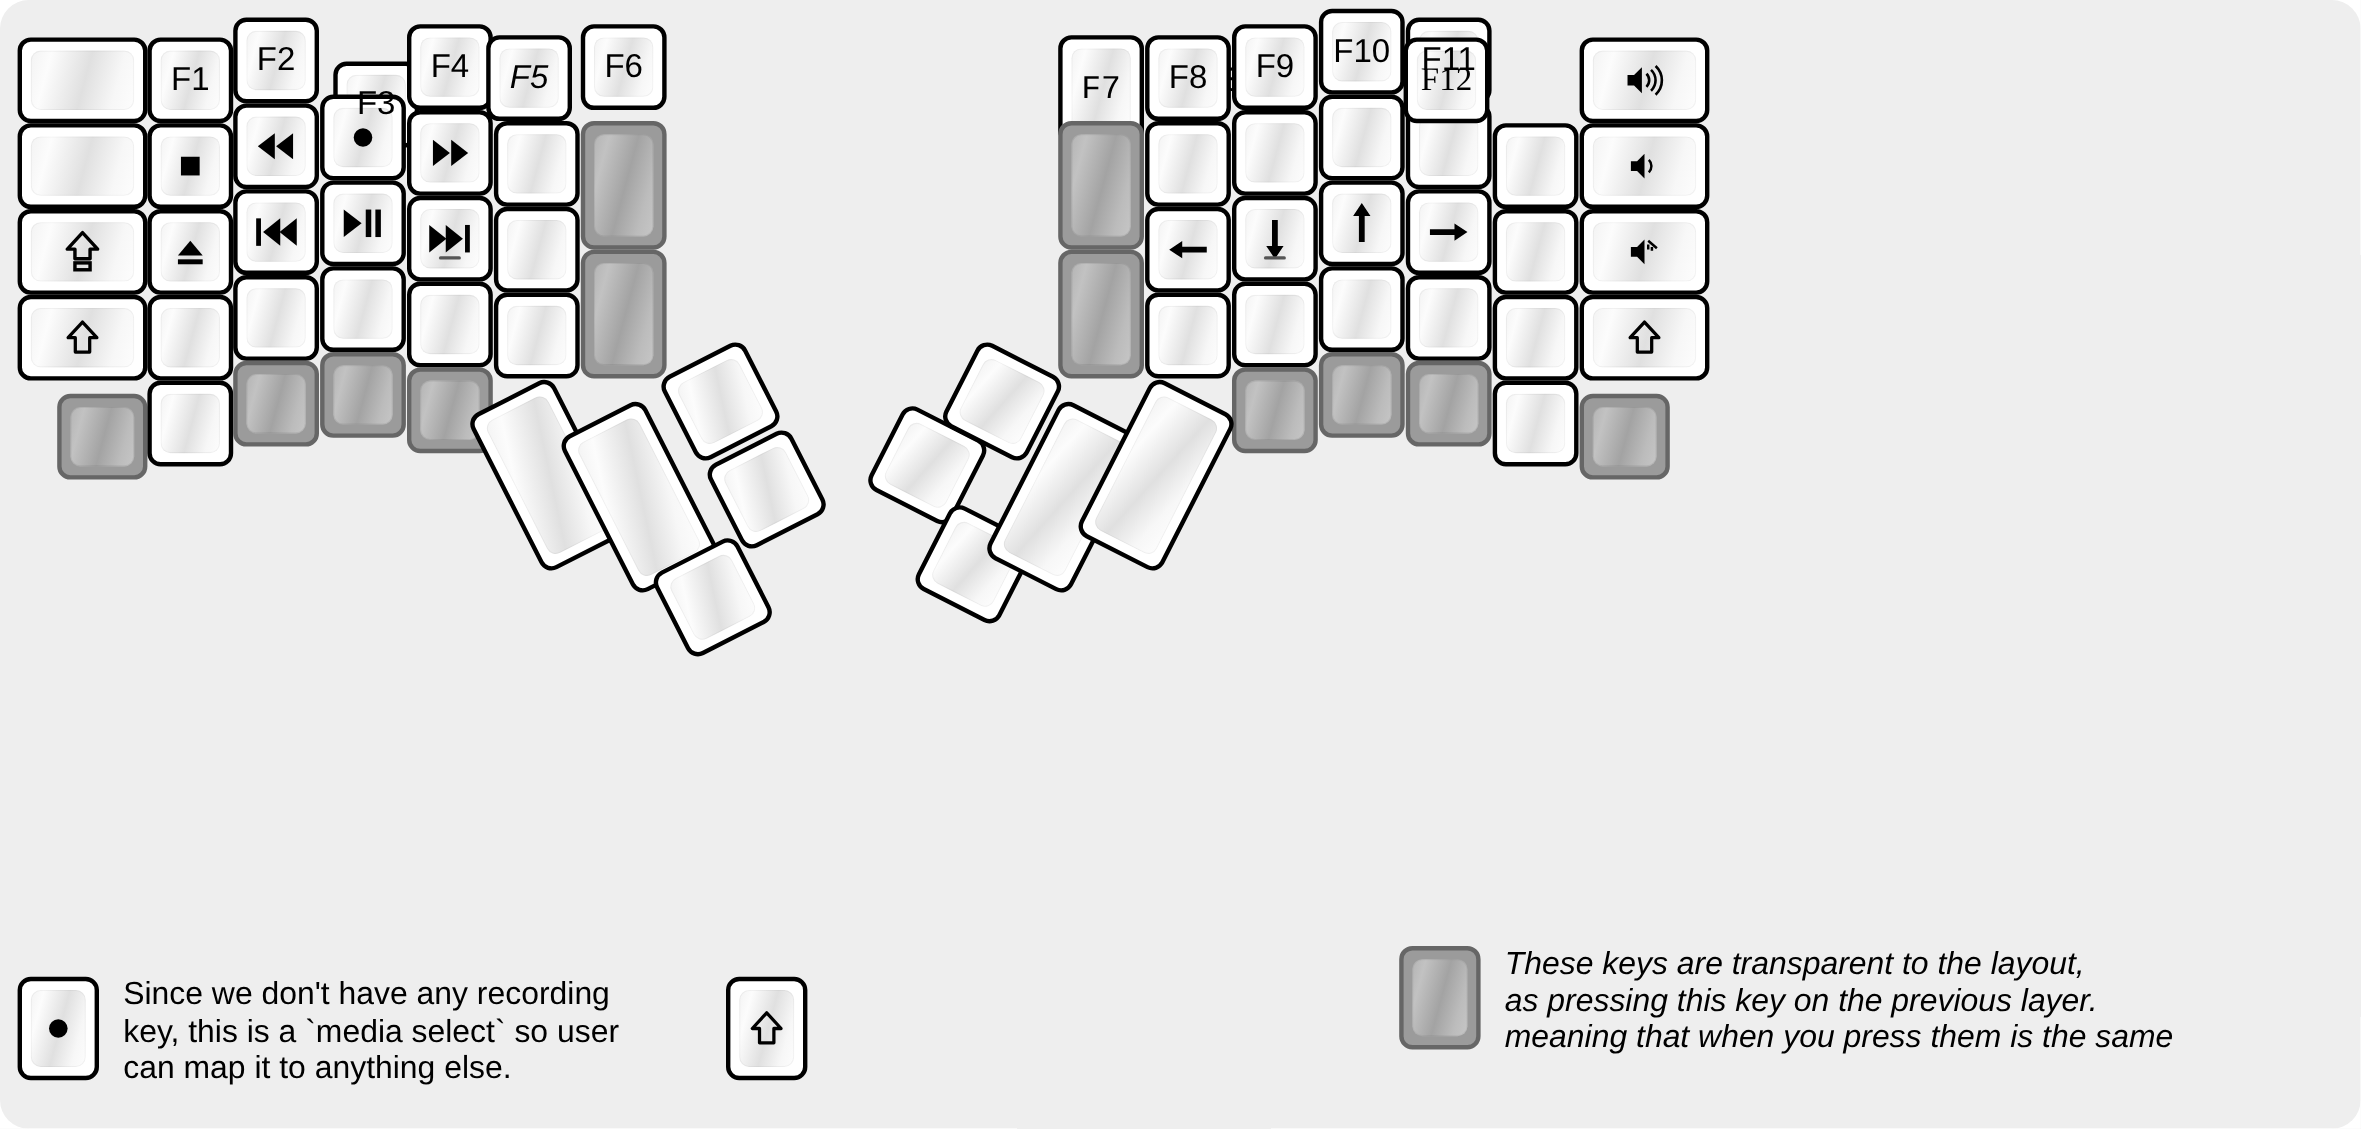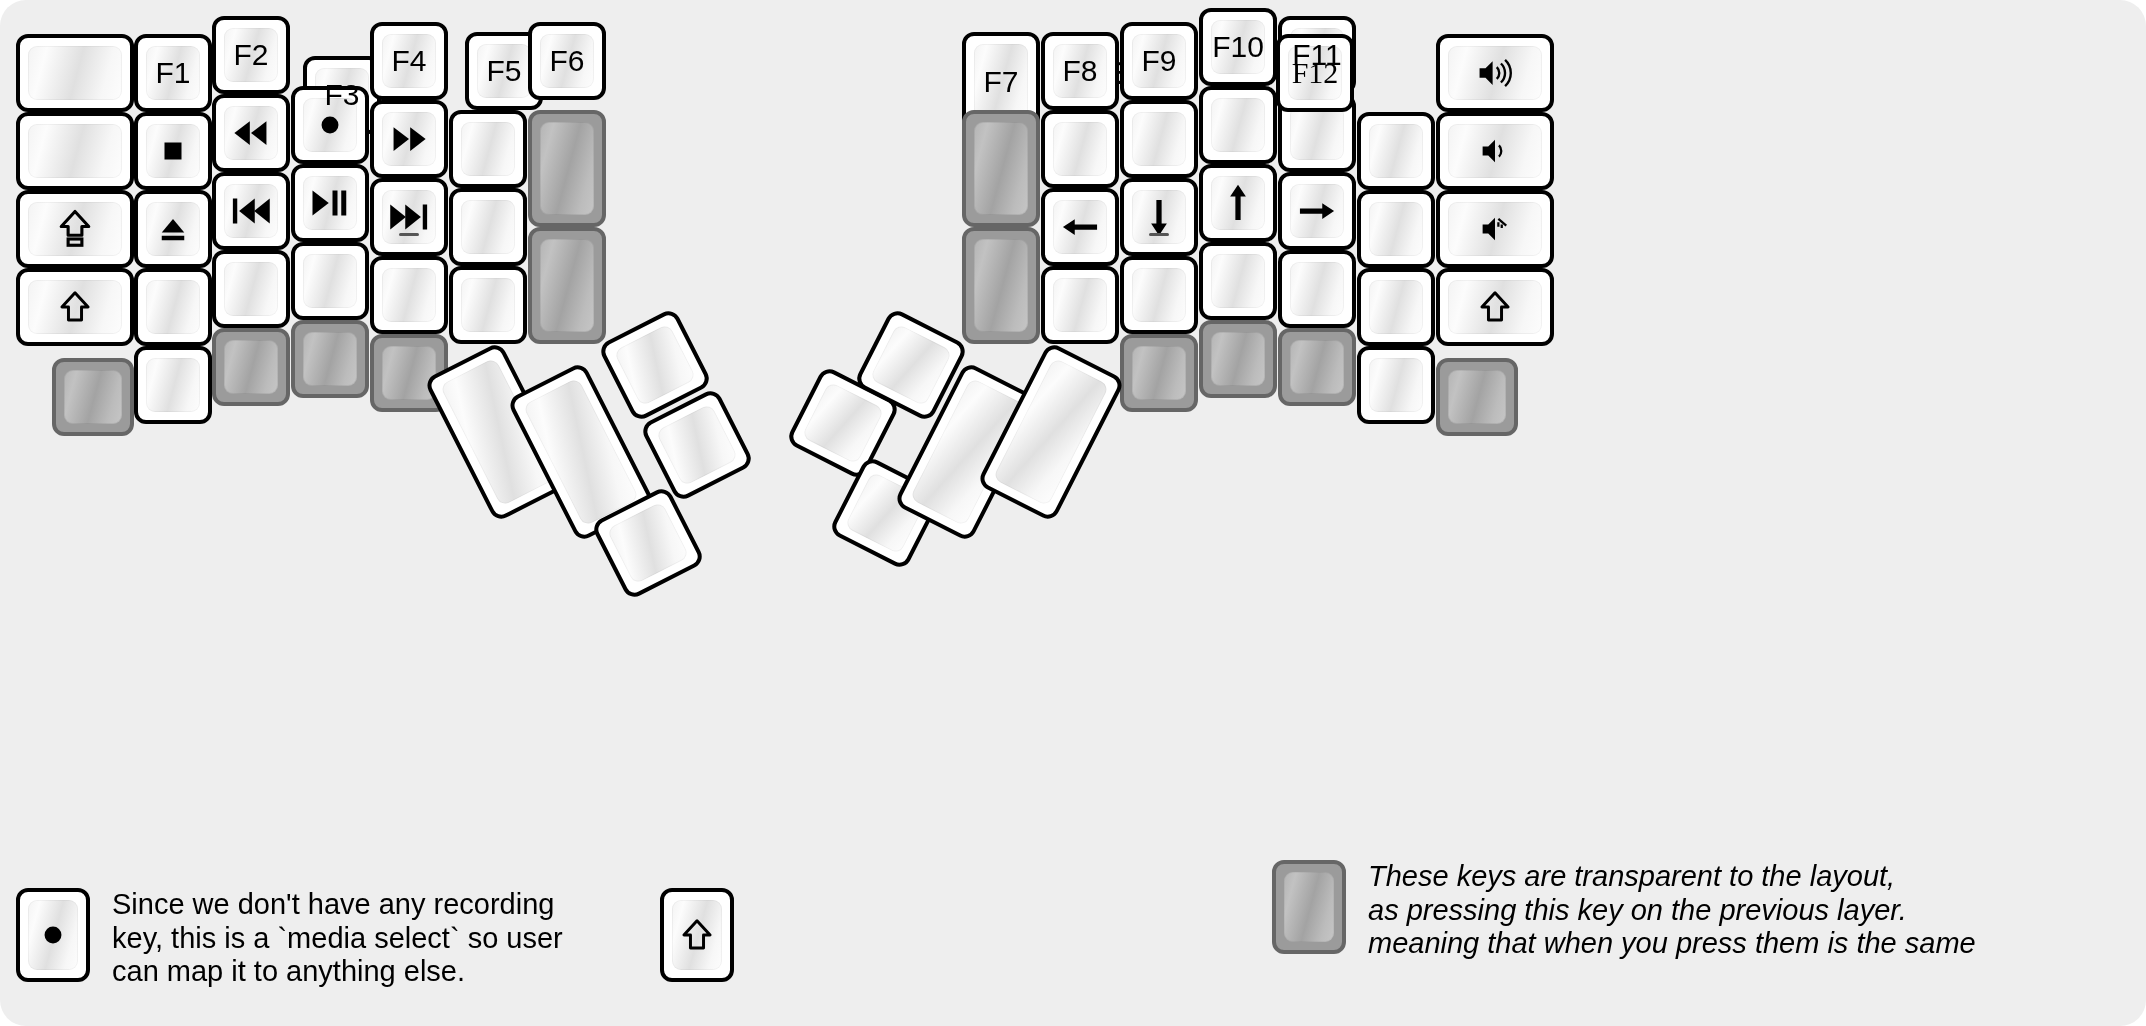--- a/index.html
+++ b/index.html
@@ -295,21 +295,21 @@
           </span>
         </div>
         <div class="bump"></div>
       </div>
       <div class="key" style="left: 370px; top: 256px; width: 78px; height: 78px;">
         <div class="cap"></div>
       </div>
       <div class="key trans" style="left: 370px; top: 334px; width: 78px; height: 78px;">
         <div class="cap"></div>
       </div>
-      <div class="key" style="left: 465px; top: 32px; width: 78px; height: 78px;">
+      <div class="key" style="left: 442px; top: 32px; width: 78px; height: 78px; font-style: italic;">
         <div class="cap">
           <span class="lbl">F5</span>
         </div>
       </div>
       <div class="key" style="left: 449px; top: 110px; width: 78px; height: 78px;">
         <div class="cap"></div>
       </div>
       <div class="key" style="left: 449px; top: 188px; width: 78px; height: 78px;">
         <div class="cap"></div>
       </div>
@@ -322,21 +322,21 @@
         </div>
       </div>
       <div class="key trans" style="left: 528px; top: 110px; width: 78px; height: 117px;">
         <div class="cap"></div>
       </div>
       <div class="key trans" style="left: 528px; top: 227px; width: 78px; height: 117px;">
         <div class="cap"></div>
       </div>
     </div>
   <div id="right-half">
-      <div class="key" style="left: 962px; top: 32px; width: 78px; height: 99px;">
+      <div class="key" style="left: 962px; top: 32px; width: 78px; height: 99px; font-family: Liberation Mono, monospace;">
         <div class="cap">
           <span class="lbl">F7</span>
         </div>
       </div>
       <div class="key trans" style="left: 962px; top: 110px; width: 78px; height: 117px;">
         <div class="cap"></div>
       </div>
       <div class="key trans" style="left: 962px; top: 227px; width: 78px; height: 117px;">
         <div class="cap"></div>
       </div>

